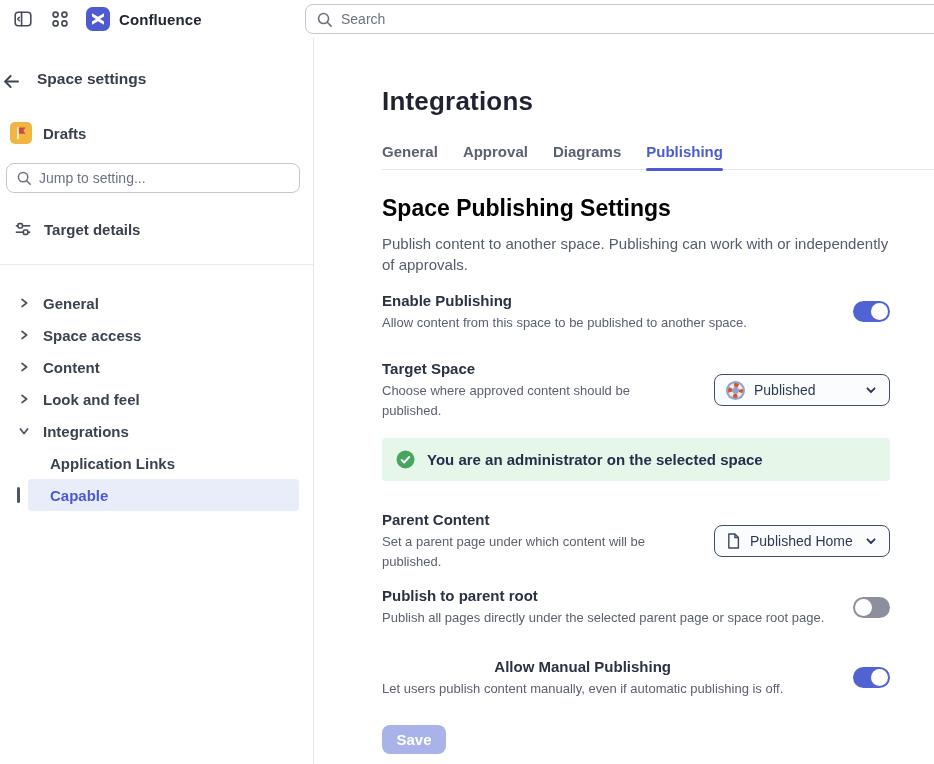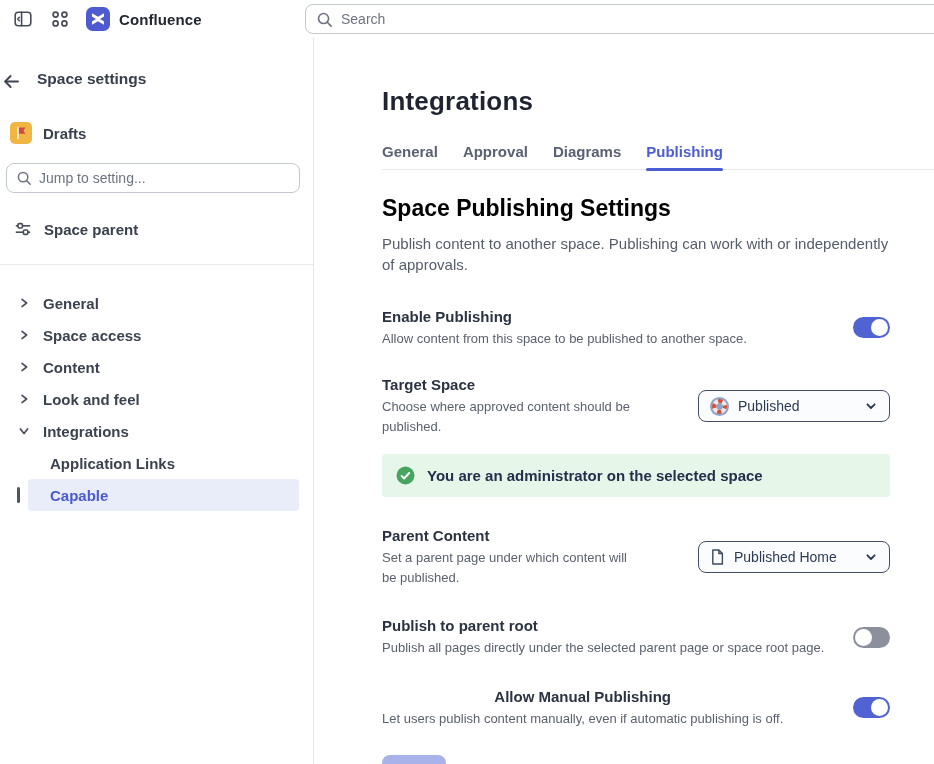--- a/index.html
+++ b/index.html
@@ -56,38 +56,38 @@
   .tabs { display: flex; gap: 25px; }
   .tab { padding-bottom: 9px; font-size: 15px; font-weight: 700; color: #5a6172; cursor: pointer; position: relative; }
   .tab.active { color: #4c5cd2; }
   .tab.active::after { content: ""; position: absolute; left: 0; right: 0; bottom: -2px; height: 3px; border-radius: 2px; background: #4c5cd2; }
   .section-heading { margin-top: 25px; font-size: 23px; font-weight: 700; color: #000000; }
   .section-intro { margin-top: 11px; font-size: 15px; line-height: 1.42; color: #555c6a; max-width: 520px; }
 
   .setting-row { display: flex; align-items: center; justify-content: space-between; gap: 20px; }
   .srow-left .s-label { font-size: 15px; font-weight: 600; color: #2b3342; margin-bottom: 4px; }
   .srow-left .s-desc { font-size: 13px; color: #5b616e; line-height: 1.5; }
-  .row-enable { margin-top: 32px; }
+  .row-enable { margin-top: 16px; }
   .row-target { margin-top: 28px; }
   .row-target .srow-left, .row-parent .srow-left { max-width: 300px; }
   .row-parent { margin-top: 30px; }
-  .row-root { margin-top: 30px; }
+  .row-root { margin-top: 16px; }
   .row-root .srow-left { max-width: 478px; }
   .row-manual { margin-top: 30px; text-align: center; }
 
   
   .toggle { width: 37px; height: 21px; border-radius: 11px; position: relative; flex: 0 0 auto; border: none; cursor: pointer; }
   .toggle.on { background: #5163d3; }
   .toggle.off { background: #8b909c; }
   .toggle::after { content: ""; position: absolute; top: 2px; width: 17px; height: 17px; border-radius: 50%; background: #fff; }
   .toggle.on::after { right: 2px; }
   .toggle.off::after { left: 2px; }
 
   
-  .dropdown { width: 192px; height: 32px; border: 1.5px solid #434d63; border-radius: 8px; background: #fbfcfd; display: flex; align-items: center; padding: 0 11px; gap: 9px; cursor: pointer; flex: 0 0 auto; margin-left: 48px; }
+  .dropdown { width: 176px; height: 32px; border: 1.5px solid #434d63; border-radius: 8px; background: #fbfcfd; display: flex; align-items: center; padding: 0 11px; gap: 9px; cursor: pointer; flex: 0 0 auto; margin-left: 48px; }
   .dropdown .val { font-size: 14px; font-weight: 400; color: #2b3a55; flex: 1; }
 
   
   .banner { margin-top: 18px; background: #e6f6e9; border-radius: 4px; padding: 12px 14px; display: flex; align-items: center; gap: 12px; }
   .banner .txt { font-size: 15px; font-weight: 600; color: #242f4b; }
 
   .save-btn { margin-top: 27px; width: 64px; height: 29px; border: none; border-radius: 8px; background: #a9b2e9; color: #ffffff; font-size: 15px; font-weight: 600; font-family: "Liberation Sans", sans-serif; cursor: default; }
 </style>
 </head>
 <body>
@@ -153,21 +153,21 @@
     <input type="text" placeholder="Jump to setting..." style="">
   </div>
 
   <div class="details-row">
     <svg width="20" height="20" viewBox="0 0 20 20" fill="none" stroke="#474c58" stroke-width="1.6">
       <line x1="2.8" y1="6.8" x2="17.2" y2="6.8"></line>
       <rect x="5" y="4.6" width="4.4" height="4.4" rx="1.2" fill="#ffffff"></rect>
       <line x1="2.8" y1="13.2" x2="17.2" y2="13.2"></line>
       <rect x="10.4" y="11" width="4.4" height="4.4" rx="1.2" fill="#ffffff"></rect>
     </svg>
-    <div class="lbl">Space parent</div>
+    <div class="lbl">Target details</div>
   </div>
 
   <hr class="side-divider">
 
   <div class="nav-list">
     <div class="nav-item">
       <svg width="12" height="12" viewBox="0 0 12 12" fill="none" stroke="#4a4f5b" stroke-width="1.7" stroke-linecap="round" stroke-linejoin="round">
           <polyline points="4,2.4 8.6,6 4,9.6"></polyline>
         </svg>
       <div class="lbl">General</div>

